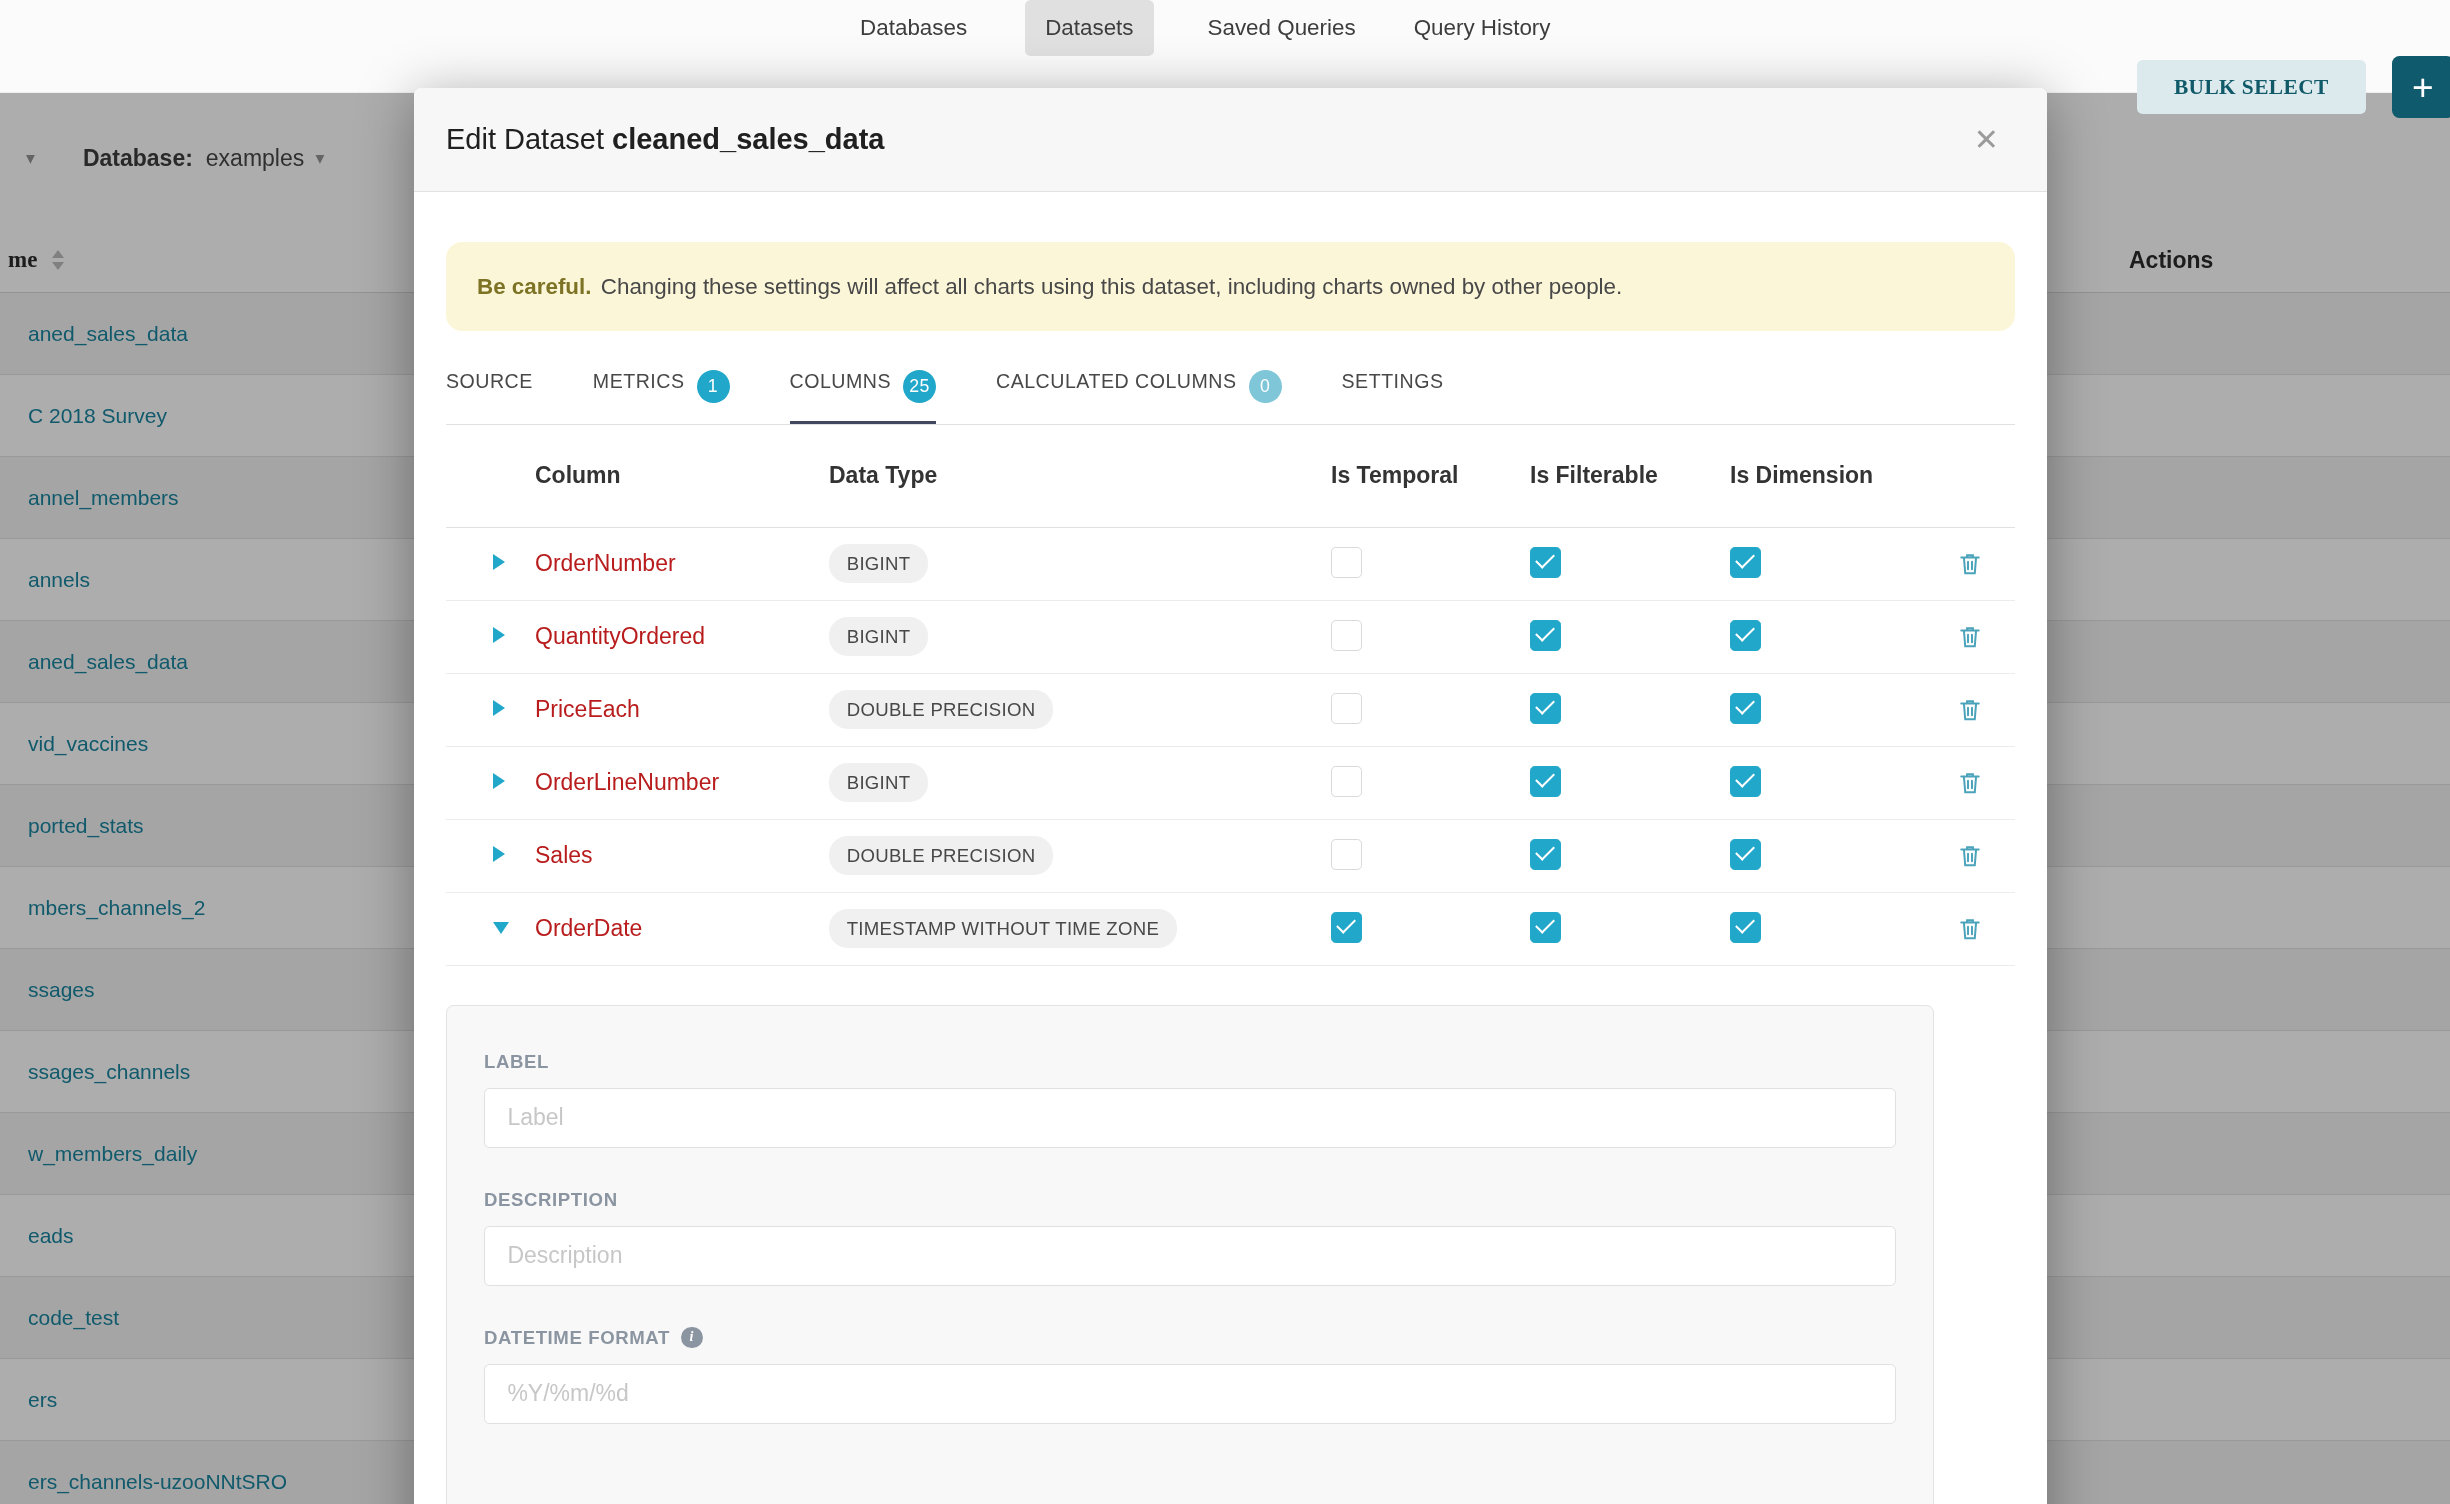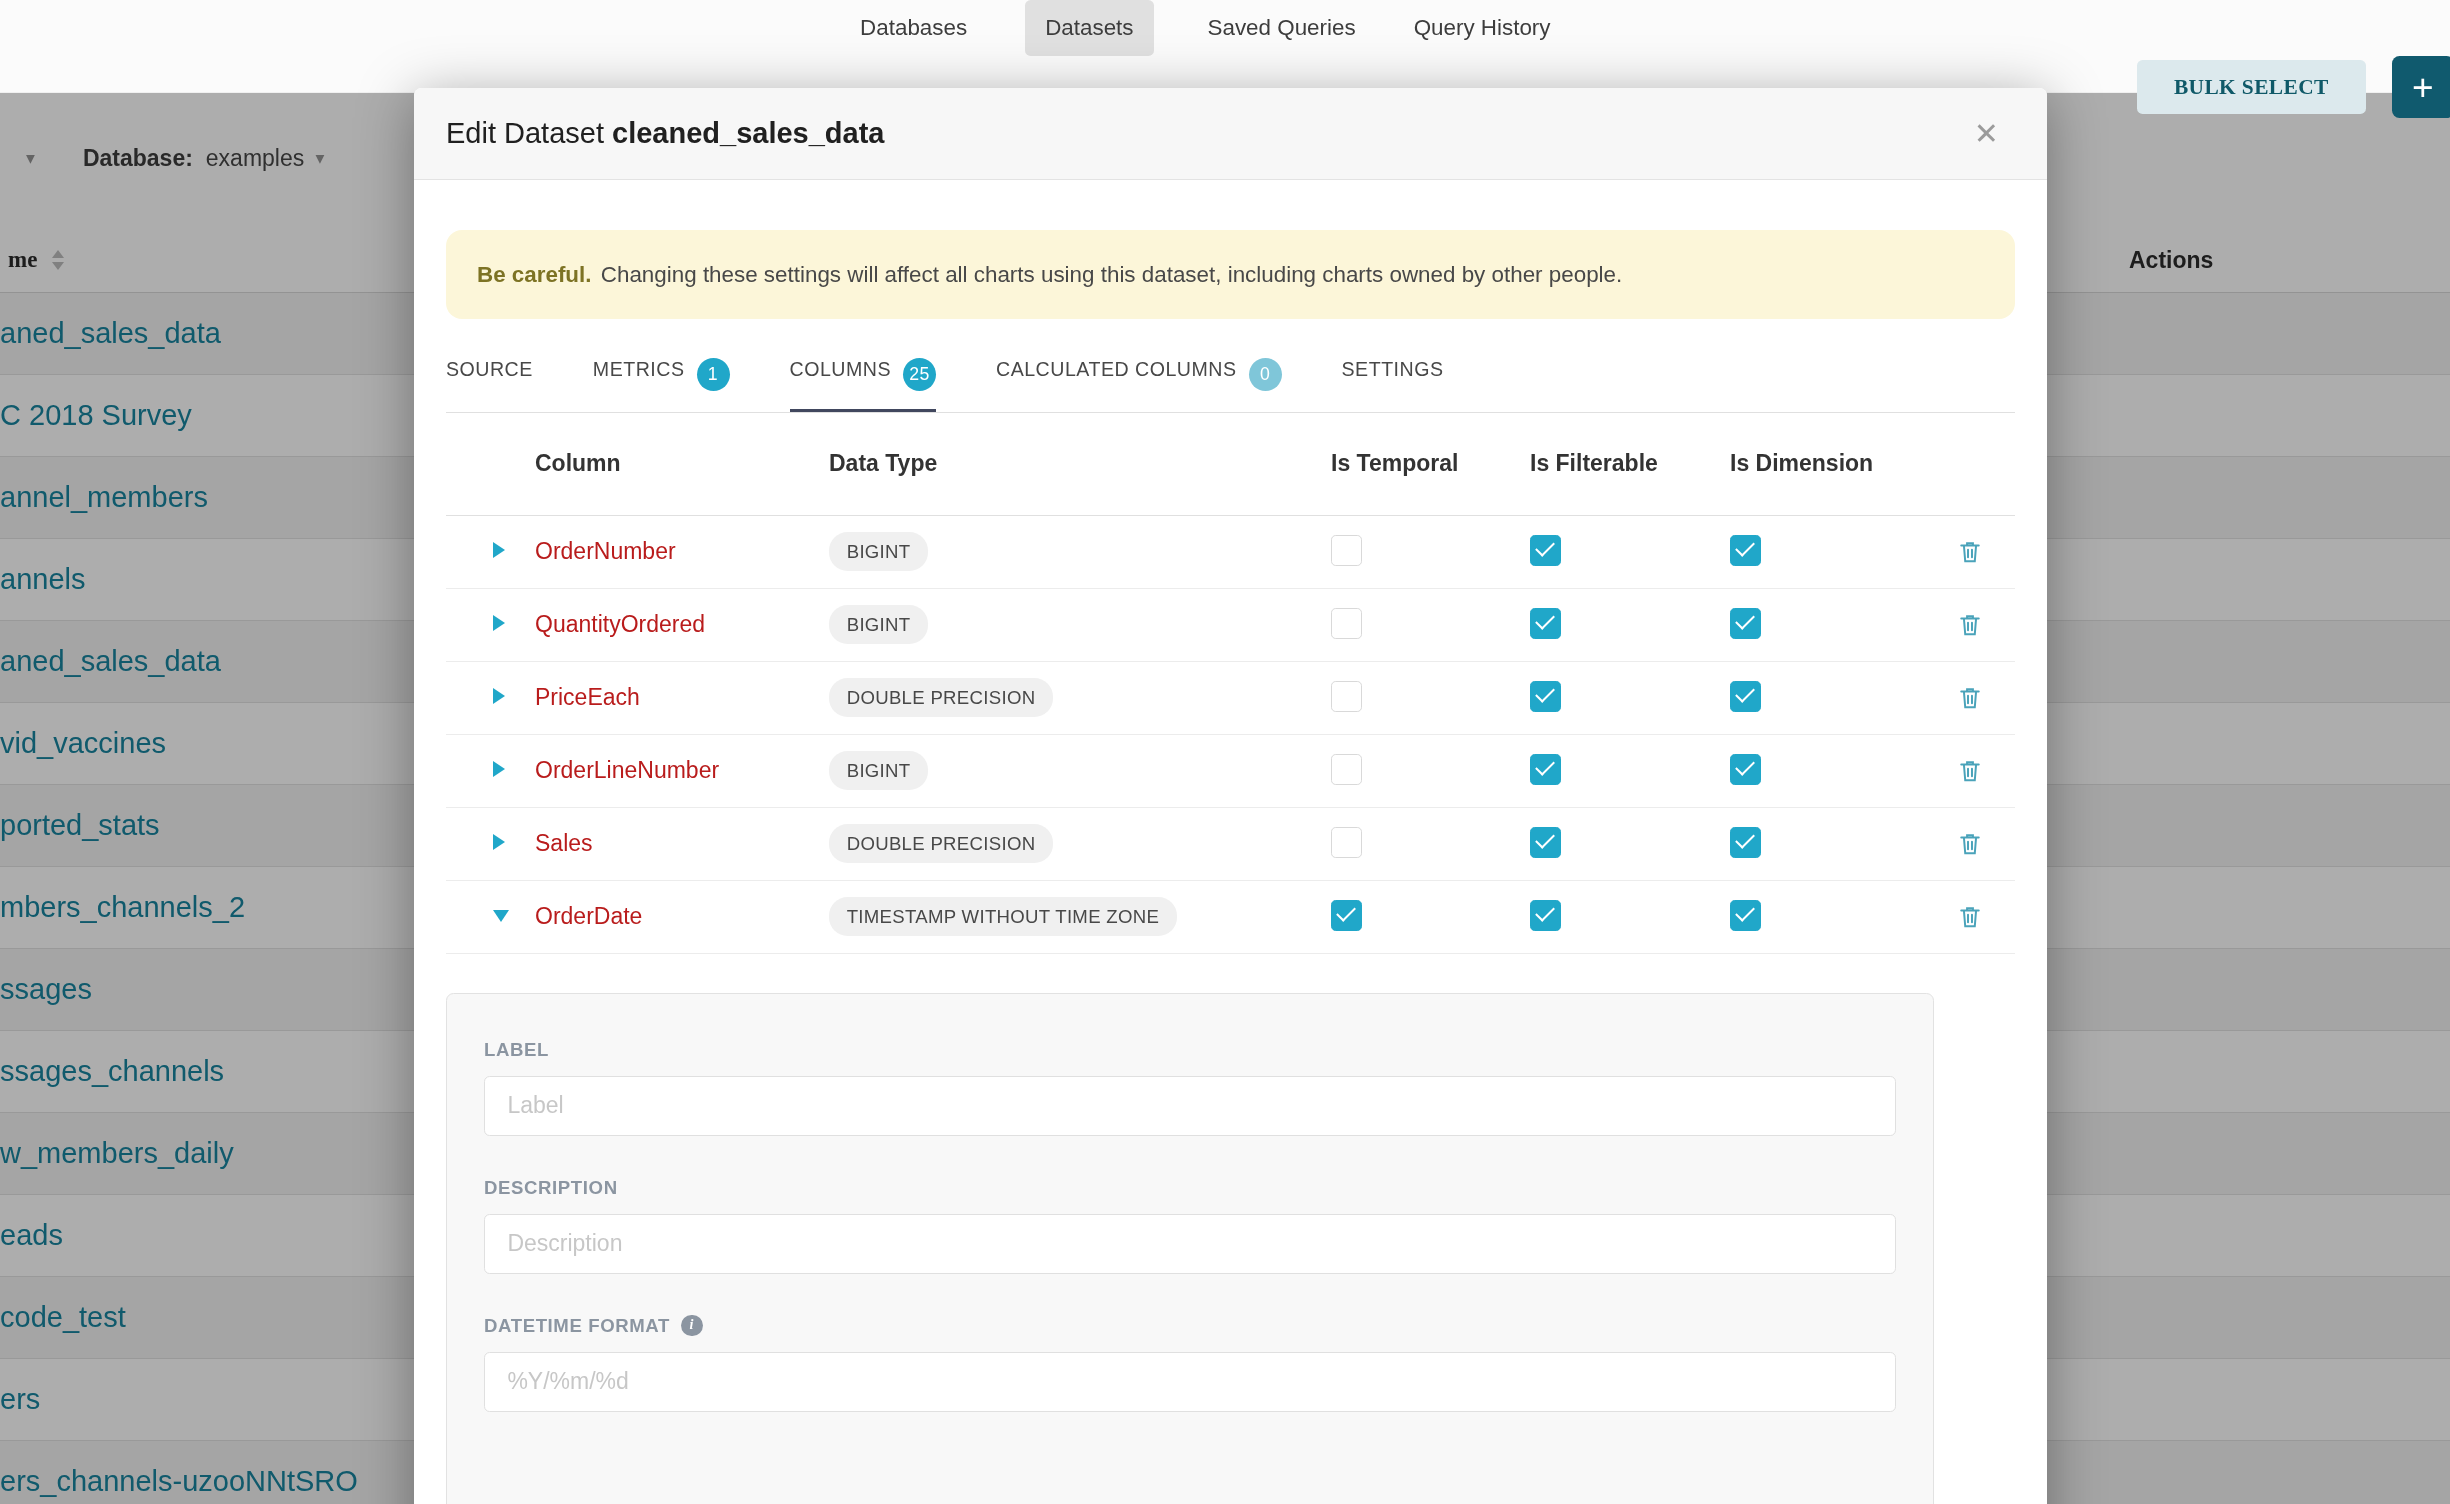--- a/index.html
+++ b/index.html
@@ -55,33 +55,33 @@
   .sort-icon { display: inline-flex; flex-direction: column; gap: 3.7px; margin-left: 15px; cursor: pointer; }
   .sort-icon .tri-up { width: 0; height: 0; border-left: 6.5px solid transparent; border-right: 6.5px solid transparent; border-bottom: 8.4px solid #bdbdbd; }
   .sort-icon .tri-down { width: 0; height: 0; border-left: 6.5px solid transparent; border-right: 6.5px solid transparent; border-top: 8.4px solid #bdbdbd; }
   .col-actions { position: absolute; left: 2129px; }
   .bg-rows { position: absolute; top: 200px; left: 0; width: 100%; }
   .bg-row {
     height: 82px; display: flex; align-items: center;
     border-bottom: 0.9px solid #e2e2e2; cursor: pointer;
   }
   .bg-row:nth-child(odd) { background: #f3f3f3; }
-  .bg-link { color: var(--link-teal, #1985a0); font-size: 29px; white-space: nowrap; }
+  .bg-link { color: var(--link-teal, #1985a0); font-size: 21px; white-space: nowrap; padding-left: 28px; }
 
   
   .overlay { position: absolute; top: 93px; left: 0; width: 2450px; height: 1411px; background: rgba(0,0,0,0.32); z-index: 40; }
 
   
   .modal {
     position: absolute; top: 88px; left: 414px; width: 1633px; height: 1497px;
     background: #fff; border-radius: 7.5px; z-index: 60;
     box-shadow: 0 9.3px 56px rgba(0,0,0,0.35); overflow: hidden;
   }
   .modal-header {
-    height: 92px; background: #f7f7f7; border-bottom: 0.9px solid #e3e3e3;
+    height: 104px; background: #f7f7f7; border-bottom: 0.9px solid #e3e3e3;
     display: flex; align-items: center; padding: 0 48px 0 32px;
     border-radius: 7.5px 7.5px 0 0;
   }
   .modal-title { font-size: 29px; font-weight: 400; color: #202020; }
   .modal-title strong { font-weight: 700; }
   .close { margin-left: auto; font-size: 30px; color: #9b9b9b; cursor: pointer; line-height: 1; }
 
   .modal-body { padding: 0 32px; }
 
   .warning {

